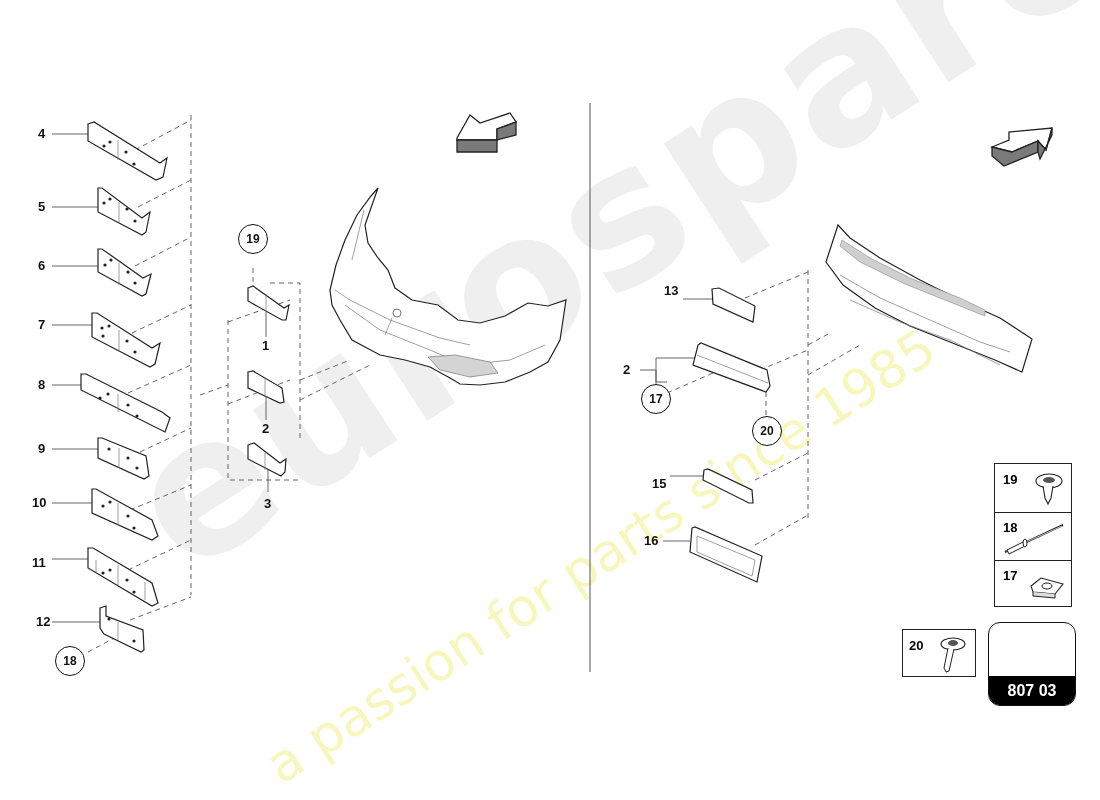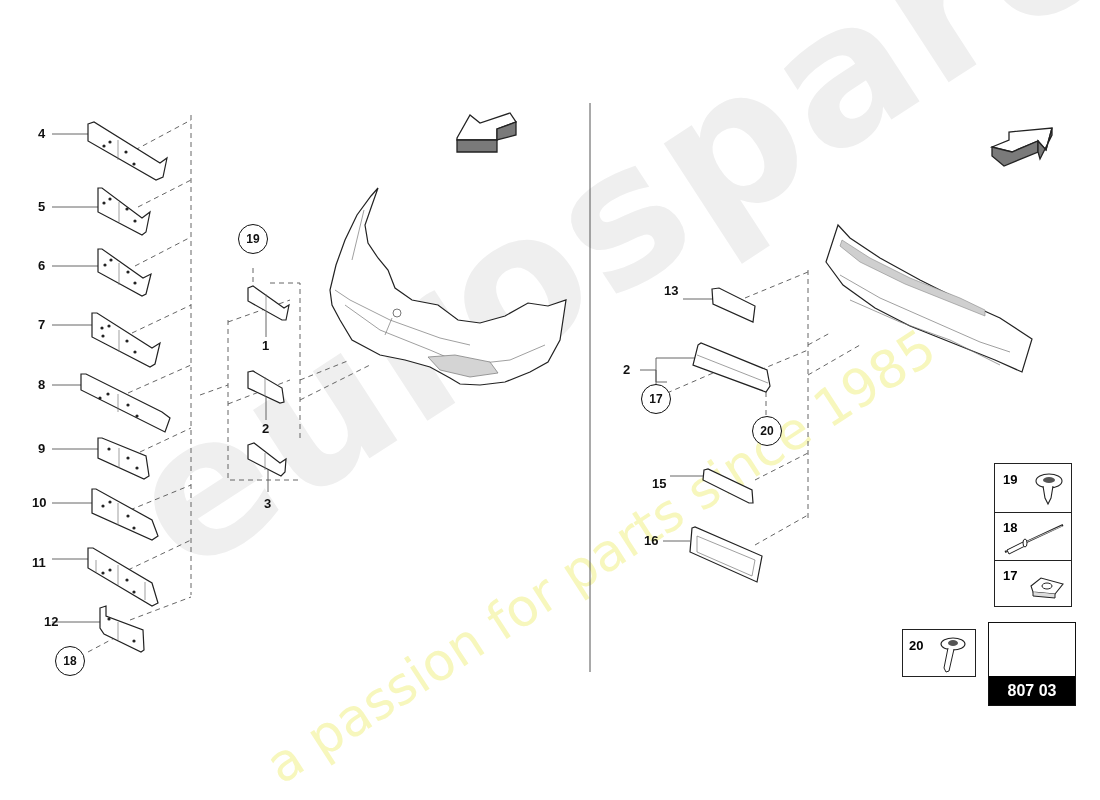--- a/index.html
+++ b/index.html
@@ -8,21 +8,21 @@
   .lbl { position:absolute; font-weight:bold; font-size:13px; color:#111; line-height:14px; }
   .circ { position:absolute; width:30px; height:30px; border:1.3px solid #111; border-radius:50%;
           font-weight:bold; font-size:12px; display:flex; align-items:center; justify-content:center;
           background:#fff; color:#111; box-sizing:border-box; }
   svg.layer { position:absolute; left:0; top:0; }
   .box { position:absolute; border:1px solid #222; background:#fff; box-sizing:border-box; }
   .box .n { position:absolute; left:8px; top:8px; font-weight:bold; font-size:13px; }
   .cell { position:absolute; left:0; right:0; border-bottom:1px solid #222; }
   .cell:last-child { border-bottom:none; }
   .code { position:absolute; left:988px; top:622px; width:88px; height:84px; border:1.3px solid #111;
-          border-radius:0; overflow:hidden; box-sizing:border-box; background:#fff; }
+          border-radius:12px; overflow:hidden; box-sizing:border-box; background:#fff; }
   .code .band { position:absolute; left:0; right:0; bottom:0; height:29px; background:#000; color:#fff;
                 font-weight:bold; font-size:16px; display:flex; align-items:center; justify-content:center; }
   .wm { position:absolute; font-family:"DejaVu Sans", sans-serif; white-space:nowrap; }
 </style>
 </head>
 <body>
 
 <div class="wm" style="left:90px; top:430px; font-size:190px; font-weight:bold; color:#efefef; transform:rotate(-33deg); transform-origin:left top; letter-spacing:4px;">eurospares</div>
 <div class="wm" style="left:255px; top:745px; font-size:52px; color:#f7f7bd; transform:rotate(-33deg); transform-origin:left top;">a passion for parts since 1985</div>
 
@@ -229,21 +229,21 @@
 </svg>
 
 <div class="lbl" style="left:38px; top:127px;">4</div>
 <div class="lbl" style="left:38px; top:200px;">5</div>
 <div class="lbl" style="left:38px; top:259px;">6</div>
 <div class="lbl" style="left:38px; top:318px;">7</div>
 <div class="lbl" style="left:38px; top:378px;">8</div>
 <div class="lbl" style="left:38px; top:442px;">9</div>
 <div class="lbl" style="left:32px; top:496px;">10</div>
 <div class="lbl" style="left:32px; top:556px;">11</div>
-<div class="lbl" style="left:44px; top:615px;">12</div>
+<div class="lbl" style="left:36px; top:615px;">12</div>
 
 <div class="lbl" style="left:262px; top:339px;">1</div>
 <div class="lbl" style="left:262px; top:422px;">2</div>
 <div class="lbl" style="left:264px; top:497px;">3</div>
 
 <div class="lbl" style="left:664px; top:284px;">13</div>
 <div class="lbl" style="left:623px; top:363px;">2</div>
 <div class="lbl" style="left:652px; top:469px;margin-top:8px;">15</div>
 <div class="lbl" style="left:644px; top:534px;">16</div>
 

